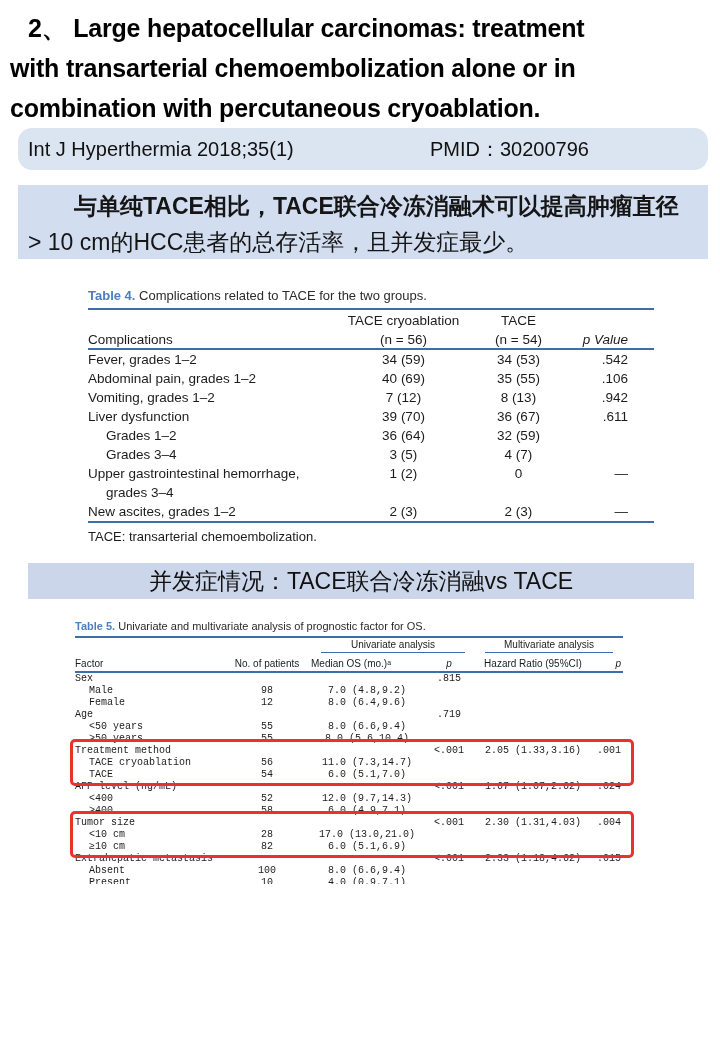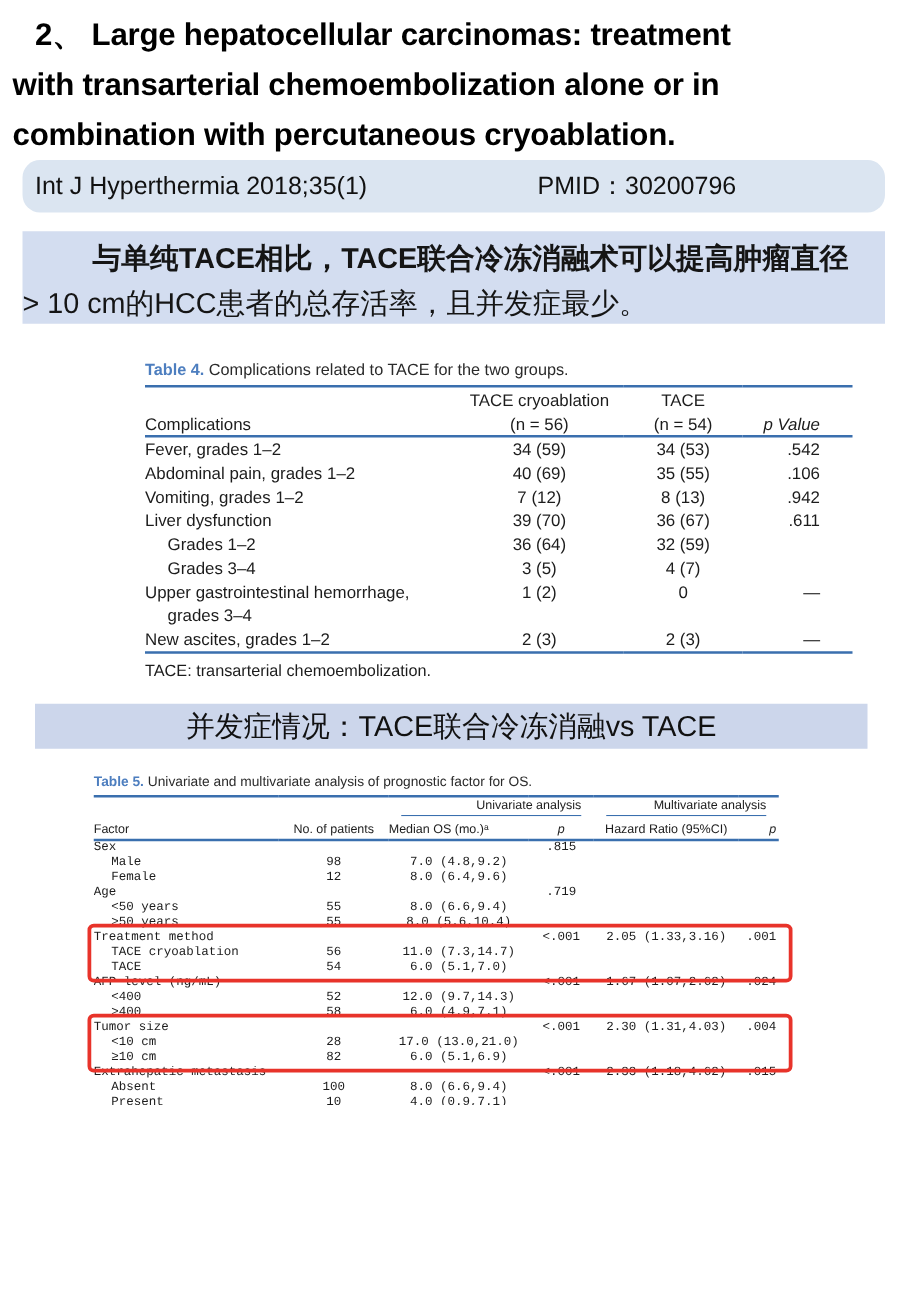--- a/index.html
+++ b/index.html
@@ -13,32 +13,32 @@
 
   
   .citation{position:absolute;top:128px;left:18px;width:690px;height:42px;
             background:#dbe5f1;font-size:20px;color:#111;border-radius:14px;}
   .citation .journal{position:absolute;left:10px;top:0;line-height:42px;}
   .citation .pmid{position:absolute;left:412px;top:0;line-height:42px;}
 
   
   .summary{position:absolute;top:185px;left:18px;width:690px;height:74px;
            background:#d3ddf0;font-size:23px;line-height:36px;color:#151515;padding-top:3px;box-sizing:border-box;}
-  .summary .sline{}
+  .summary .sline{padding-left:10px;}
   .summary .sline.first{padding-left:56px;font-weight:bold;}
 
   
   .figure{position:absolute;background:#fff;}
   .tcaption{font-size:13px;color:#2b2b2b;white-space:nowrap;}
   .tcaption .tlabel{color:#4d7ebf;font-weight:700;}
   table{border-collapse:collapse;table-layout:fixed;width:100%;}
   th,td{padding:0;font-weight:400;overflow:hidden;white-space:nowrap;}
 
   
-  .t4-block{top:288px;left:88px;width:566px;margin-left:28px;}
+  .t4-block{top:288px;left:88px;width:566px;}
   .t4-block .tcaption{height:20px;}
   .t4{border-top:2px solid #3a6fae;font-size:13.5px;color:#1c1c1c;}
   .t4 thead{border-bottom:2px solid #3a6fae;}
   .t4 tbody{border-bottom:2px solid #3a6fae;}
   .t4 thead th{vertical-align:bottom;line-height:16px;padding-top:3px;}
   .t4 tbody td{height:19px;line-height:19px;}
   .t4 .c1{text-align:left;}
   .t4 .c2,.t4 .c3{text-align:center;}
   .t4 .c4{text-align:right;padding-right:26px;}
   .t4 tr.indent td.c1{padding-left:18px;}
@@ -51,21 +51,21 @@
   .banner-conclusion{top:919px;background:#dcdcef;border:1px solid #c3c3d6;box-sizing:border-box;}
 
   
   .t5-block{top:620px;left:75px;width:548px;}
   .t5-block .tcaption{height:16px;font-size:11px;}
   .t5{border-top:2px solid #3a6fae;font-size:10px;color:#1c1c1c;}
   .t5 thead{border-bottom:2px solid #3a6fae;}
   .t5 tbody{border-bottom:2px solid #000000;font-family:Liberation Mono, monospace;}
   .t5 .gh-row th{height:15px;vertical-align:bottom;}
   .t5 .gh{display:block;margin:0 10px;border-bottom:1.5px solid #3a6fae;
-          text-align:right;padding-bottom:2px;line-height:11px;}
+          text-align:center;padding-bottom:2px;line-height:11px;}
   .t5 .ch-row th{height:16px;vertical-align:bottom;padding-bottom:2px;line-height:11px;}
   .t5 tbody td{height:12px;line-height:12px;}
   .t5 .c1{text-align:left;}
   .t5 .c2,.t5 .c3,.t5 .c4,.t5 .c5{text-align:center;}
   .t5 .c6{text-align:right;padding-right:2px;}
   .t5 th.c1,.t5 th.c3{text-align:left;}
   .t5 tr.indent td.c1{padding-left:14px;}
   .t5 .ital{font-style:italic;}
 
   

